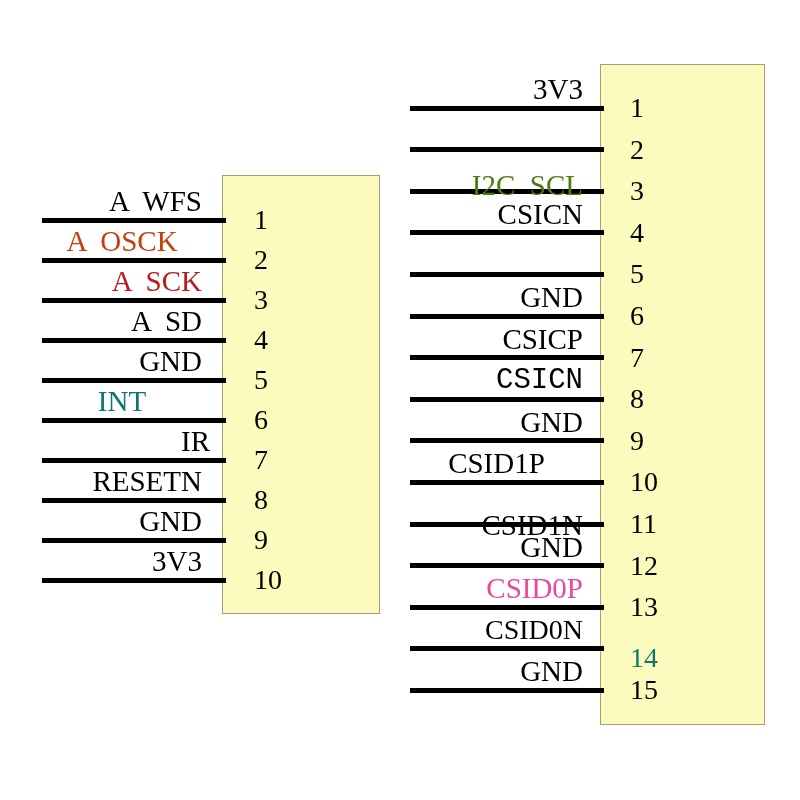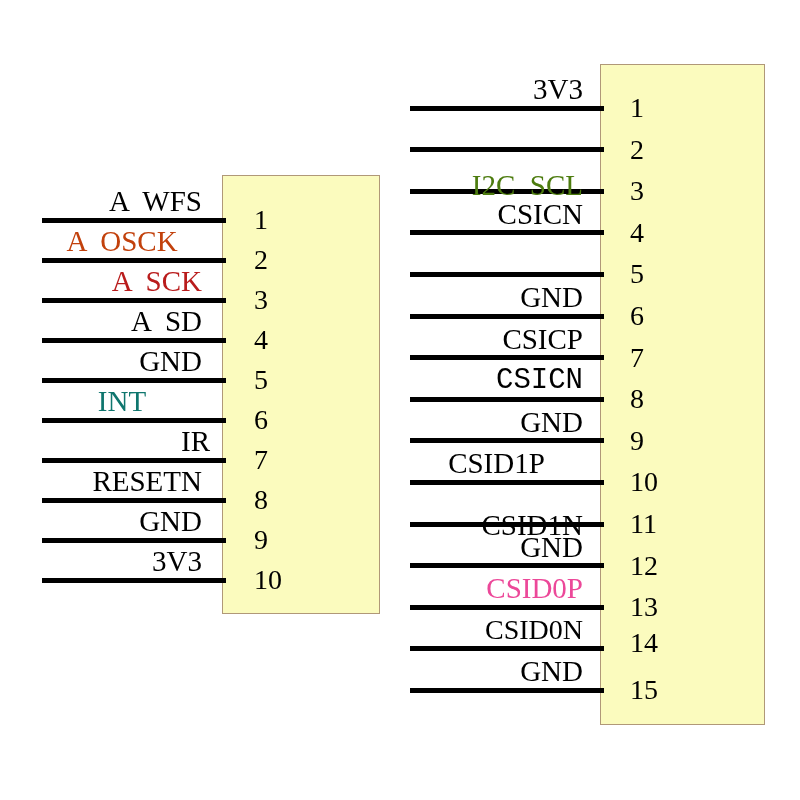--- a/index.html
+++ b/index.html
@@ -116,17 +116,17 @@
     <div class="pin-label" style="left: 410px; width: 173px; top: 491px; font-size: 29px; color: rgb(0, 0, 0); margin-top: 20px;">CSID1N</div>
     <div class="pin-number" style="left: 630px; top: 510px; font-size: 28px; color: rgb(0, 0, 0);">11</div>
     <div class="pin-lead" style="left: 410px; top: 563.1px; width: 194px; height: 5px; background: rgb(0, 0, 0);"></div>
     <div class="pin-label" style="left: 410px; width: 173px; top: 532.6px; font-size: 29px; color: rgb(0, 0, 0);">GND</div>
     <div class="pin-number" style="left: 630px; top: 551.6px; font-size: 28px; color: rgb(0, 0, 0);">12</div>
     <div class="pin-lead" style="left: 410px; top: 604.7px; width: 194px; height: 5px; background: rgb(0, 0, 0);"></div>
     <div class="pin-label" style="left: 410px; width: 173px; top: 574.2px; font-size: 29px; color: #ec4899; font-family: Liberation Serif, serif;">CSID0P</div>
     <div class="pin-number" style="left: 630px; top: 593.2px; font-size: 28px; color: rgb(0, 0, 0);">13</div>
     <div class="pin-lead" style="left: 410px; top: 646.3px; width: 194px; height: 5px; background: rgb(0, 0, 0);"></div>
     <div class="pin-label" style="left: 410px; width: 173px; top: 615.8px; font-size: 28px; color: rgb(0, 0, 0);">CSID0N</div>
-    <div class="pin-number" style="left: 630px; top: 629px; font-size: 28px; color: #000000;">14</div>
+    <div class="pin-number" style="left: 630px; top: 644px; font-size: 28px; color: #0f766e;">14</div>
     <div class="pin-lead" style="left: 410px; top: 687.9px; width: 194px; height: 5px; background: rgb(0, 0, 0);"></div>
     <div class="pin-label" style="left: 410px; width: 173px; top: 657.4px; font-size: 29px; color: rgb(0, 0, 0);">GND</div>
     <div class="pin-number" style="left: 630px; top: 676.4px; font-size: 28px; color: rgb(0, 0, 0);">15</div>
   </div>
 
 </body></html>

